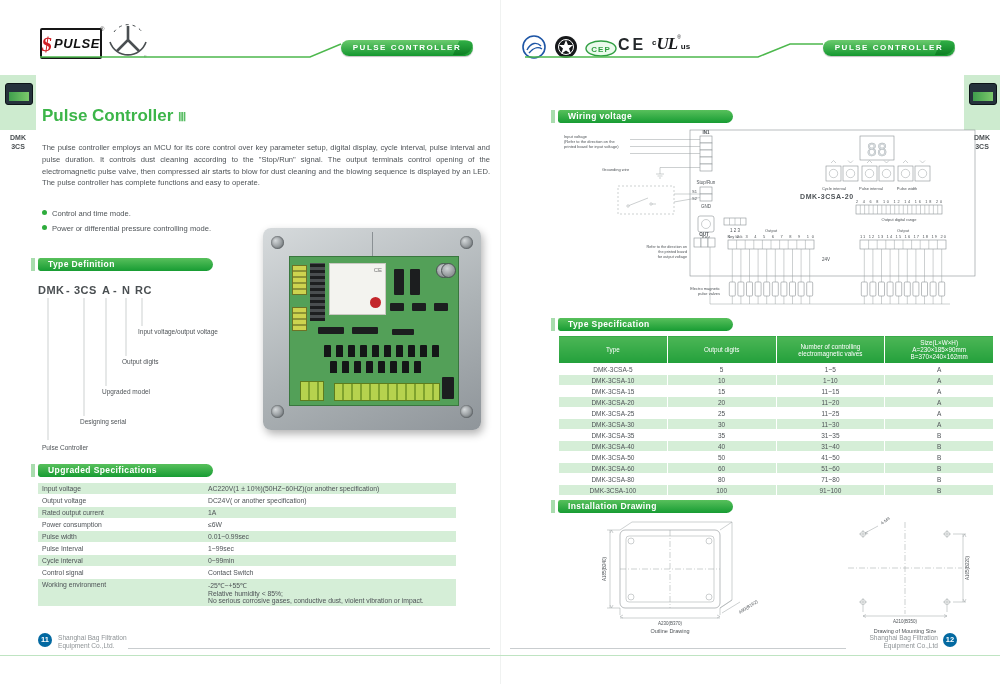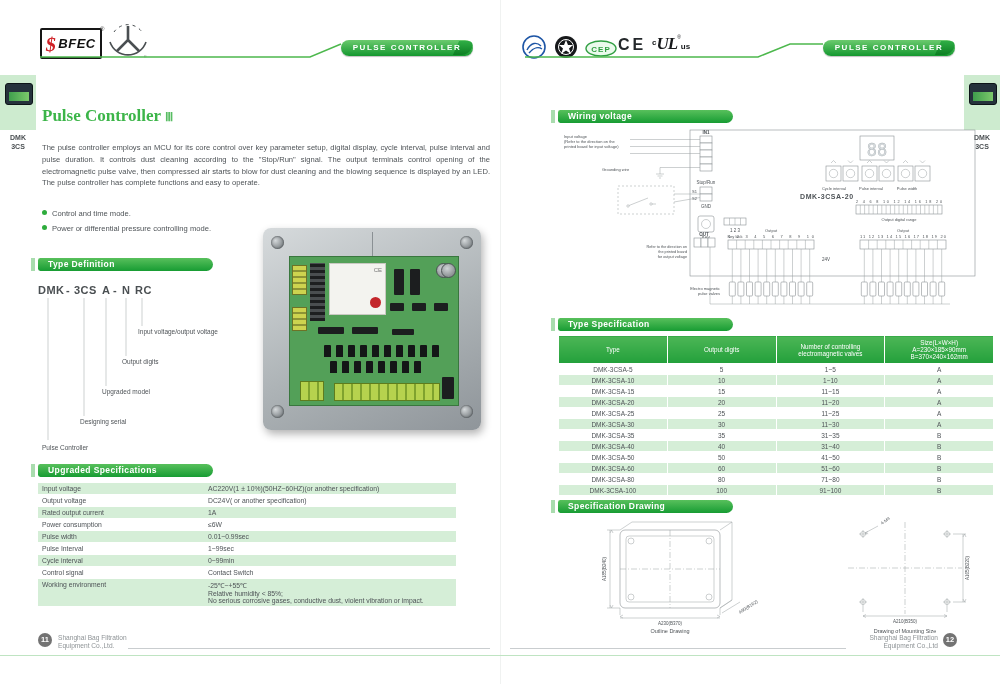--- a/index.html
+++ b/index.html
@@ -27,21 +27,21 @@
              border:1px solid #0d1418;border-radius:3px;overflow:hidden;}
   .tab-thumb i{position:absolute;left:3px;top:8px;right:3px;bottom:3px;background:linear-gradient(90deg,#3f9e4d,#7cc96b);display:block;}
   .tab-label{position:absolute;width:36px;text-align:center;font-size:7px;font-weight:bold;
              color:#4a4f52;line-height:1.25;white-space:pre-line;}
   
   .sec-bar{position:absolute;width:175px;height:13px;border-radius:3px 8px 8px 3px;
            background:linear-gradient(180deg,#58c05c,#179c33);color:#fff;font-weight:bold;
            font-size:8.5px;line-height:13px;padding-left:10px;box-sizing:border-box;letter-spacing:.4px;}
   .sec-bar:before{content:'';position:absolute;left:-7px;top:0;width:4px;height:13px;background:#a9dcae;}
   
-  .page-title{position:absolute;left:42px;top:106px;font-size:17px;font-weight:bold;color:#3cb549;font-family:Liberation Serif, serif;}
+  .page-title{position:absolute;left:42px;top:106px;font-size:17px;font-weight:bold;color:#3cb549;}
   .page-title .rn{font-size:12px;font-weight:bold;color:#58bd63;}
   .intro{position:absolute;left:42px;top:142px;width:448px;font-size:7.6px;line-height:1.55;
          text-align:justify;color:#4e5357;}
   .bullet{position:absolute;left:42px;font-size:7.6px;color:#4e5357;}
   .bullet:before{content:'';display:inline-block;width:5px;height:5px;border-radius:50%;
                  background:#2eac3c;margin-right:5px;vertical-align:1px;}
   
   table{border-collapse:collapse;}
   .tech-table{position:absolute;left:38px;top:483px;width:418px;font-size:6.8px;color:#4e5357;}
   .tech-table td{border-bottom:1px solid #fff;padding:2px 4px;vertical-align:top;}
@@ -80,35 +80,35 @@
   .tr1{background:#141617;border-radius:1px 1px 0 0;}
   .term{background:repeating-linear-gradient(90deg,#b6d24e 0 7px,#7fa22e 7px 9px);border:1px solid #5f7c1d;}
   
   .ce-text{position:absolute;left:618px;top:36px;font-size:16px;font-weight:bold;color:#24282b;letter-spacing:3px;}
   .ul-wrap{position:absolute;left:652px;top:34px;color:#17191b;}
   .ul-c{font-size:8px;font-weight:bold;vertical-align:4px;}
   .ul-ul{font-size:17px;font-weight:bold;letter-spacing:-1px;font-family:"Liberation Serif",serif;font-style:italic;}
   .ul-reg{font-size:5px;vertical-align:10px;}
   .ul-us{font-size:8px;font-weight:bold;}
   
-  .pageno{position:absolute;width:14px;height:14px;border-radius:50%;background:#737373;color:#fff;
+  .pageno{position:absolute;width:14px;height:14px;border-radius:50%;background:#0369a1;color:#fff;
           font-size:7.5px;font-weight:bold;text-align:center;line-height:14px;}
   .company{position:absolute;font-size:6.6px;color:#8e9396;line-height:1.25;white-space:pre-line;}
   .frule{position:absolute;height:1px;background:#c9cdcf;top:648px;}
   .bottom-rule{position:absolute;left:0;top:655px;width:1000px;height:1px;background:#bfe4c2;}
   .gutter{position:absolute;left:500px;top:0;width:1px;height:684px;background:#f0f2f1;}
 </style>
 </head>
 <body>
 
 <div id="page">
 
   <div class="bfec-box">
     <span class="bfec-s">$</span>
-    <span class="bfec-t">BFEC</span>
+    <span class="bfec-t">PULSE</span>
   </div>
   <span class="reg" style="left:100px;top:26px;">®</span>
   <svg class="abs" style="left:106px;top:22px;" width="44" height="38" viewBox="0 0 44 38">
     <path d="M22 4 L22 18 L11 29 M22 18 L33 29" stroke="#4a4f52" stroke-width="2.6" fill="none"></path>
     <path d="M4 20 A19 19 0 0 0 40 20" stroke="#4a4f52" stroke-width="1.6" fill="none"></path>
     <path d="M8 10 A17 17 0 0 1 36 10" stroke="#4a4f52" stroke-width="1" fill="none" stroke-dasharray="3 4"></path>
     <text x="38" y="36" class="t35">®</text>
   </svg>
   <svg class="abs" style="left:0;top:0;" width="500" height="70">
     <path class="hline" d="M40 57 H310 L341 44"></path>
@@ -484,21 +484,21 @@
         </tr>
         <tr>
           <td>DMK-3CSA-100</td>
           <td>100</td>
           <td>91~100</td>
           <td>B</td>
         </tr>
       </tbody>
   </table>
 
-  <div class="sec-bar" style="left:558px;top:500px;">Specification Drawing</div>
+  <div class="sec-bar" style="left:558px;top:500px;">Installation Drawing</div>
   <svg class="abs" style="left:560px;top:516px;" width="432" height="118" viewBox="0 0 432 118">
 
     <g>
       <path class="thin2" d="M60 14 L72 6 H172 L160 14 M160 92 L172 84 V6 M172 84 L160 92"></path>
       <rect x="60" y="14" width="100" height="78" rx="5" class="thin"></rect>
       <rect x="66" y="20" width="88" height="66" rx="3" class="thin2"></rect>
       <circle cx="71" cy="25" r="3" class="thin2"></circle>
         <circle cx="149" cy="25" r="3" class="thin2"></circle>
       <circle cx="71" cy="81" r="3" class="thin2"></circle>
         <circle cx="149" cy="81" r="3" class="thin2"></circle>

